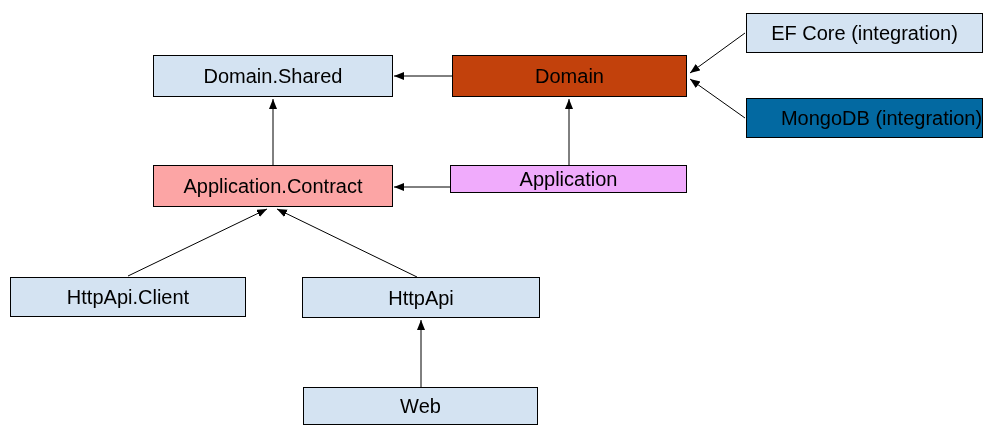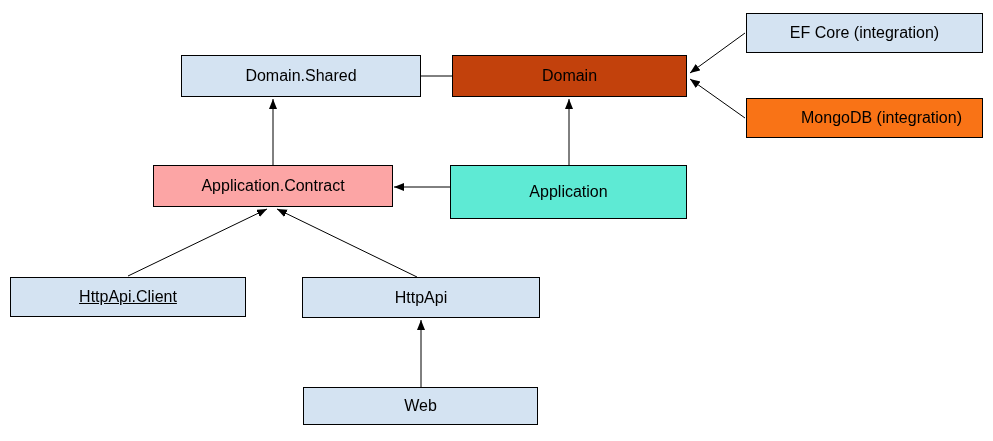--- a/index.html
+++ b/index.html
@@ -30,21 +30,21 @@
     width: 993px;
     height: 441px;
   }
   .node {
     position: absolute;
     box-sizing: border-box;
     border: 1px solid #000000;
     display: flex;
     align-items: center;
     justify-content: center;
-    font-size: 16px;
+    font-size: 20px;
     line-height: 1;
     color: #000000;
     white-space: nowrap;
   }
   .edge-line {
     stroke-width: 1;
   }
 </style>
 </head>
 <body>
@@ -60,39 +60,39 @@
       <line x1="273" y1="165" x2="273" y2="99" class="edge-line" stroke="#000000" marker-end="url(#arrowhead)"></line>
       <line x1="569" y1="165" x2="569" y2="99" class="edge-line" stroke="#000000" marker-end="url(#arrowhead)"></line>
       <line x1="450" y1="187" x2="394" y2="187" class="edge-line" stroke="#000000" marker-end="url(#arrowhead)"></line>
       <line x1="745" y1="33" x2="690" y2="73" class="edge-line" stroke="#000000" marker-end="url(#arrowhead)"></line>
       <line x1="745" y1="118" x2="690" y2="79" class="edge-line" stroke="#000000" marker-end="url(#arrowhead)"></line>
       <line x1="128" y1="276" x2="267" y2="209" class="edge-line" stroke="#000000" marker-end="url(#arrowhead)"></line>
       <line x1="417" y1="277" x2="277" y2="209" class="edge-line" stroke="#000000" marker-end="url(#arrowhead)"></line>
       <line x1="421" y1="387" x2="421" y2="320" class="edge-line" stroke="#000000" marker-end="url(#arrowhead)"></line>
     </svg>
   <div id="nodes-layer">
-      <div class="node" style="left: 153px; top: 55px; width: 240px; height: 42px; background: rgb(212, 227, 242); border-color: rgb(0, 0, 0); color: rgb(0, 0, 0); margin-left: 28px;">
+      <div class="node" style="left: 153px; top: 55px; width: 240px; height: 42px; background: rgb(212, 227, 242); border-color: rgb(0, 0, 0); color: rgb(0, 0, 0);">
         <span>Domain.Shared</span>
       </div>
       <div class="node" style="left: 452px; top: 55px; width: 235px; height: 42px; background: #c2410c; border-color: rgb(0, 0, 0); color: rgb(0, 0, 0);">
         <span>Domain</span>
       </div>
       <div class="node" style="left: 746px; top: 13px; width: 237px; height: 40px; background: rgb(212, 227, 242); border-color: rgb(0, 0, 0); color: rgb(0, 0, 0);">
         <span>EF Core (integration)</span>
       </div>
-      <div class="node" style="left: 746px; top: 98px; width: 237px; height: 40px; background: #f97316; border-color: rgb(0, 0, 0); color: rgb(0, 0, 0); padding-left: 34px;">
+      <div class="node" style="left: 746px; top: 98px; width: 237px; height: 40px; background: #0369a1; border-color: rgb(0, 0, 0); color: rgb(0, 0, 0); padding-left: 34px;">
         <span>MongoDB (integration)</span>
       </div>
       <div class="node" style="left: 153px; top: 165px; width: 240px; height: 42px; background: #fca5a5; border-color: rgb(0, 0, 0); color: rgb(0, 0, 0);">
         <span>Application.Contract</span>
       </div>
-      <div class="node" style="left: 450px; top: 165px; width: 237px; height: 54px; background: #5eead4; border-color: rgb(0, 0, 0); color: rgb(0, 0, 0);">
+      <div class="node" style="left: 450px; top: 165px; width: 237px; height: 28px; background: #f0abfc; border-color: rgb(0, 0, 0); color: rgb(0, 0, 0);">
         <span>Application</span>
       </div>
-      <div class="node" style="left: 10px; top: 277px; width: 236px; height: 40px; background: rgb(212, 227, 242); border-color: rgb(0, 0, 0); color: rgb(0, 0, 0); text-decoration: underline;">
+      <div class="node" style="left: 10px; top: 277px; width: 236px; height: 40px; background: rgb(212, 227, 242); border-color: rgb(0, 0, 0); color: rgb(0, 0, 0);">
         <span>HttpApi.Client</span>
       </div>
       <div class="node" style="left: 303px; top: 387px; width: 235px; height: 38px; background: rgb(212, 227, 242); border-color: rgb(0, 0, 0); color: rgb(0, 0, 0);">
         <span>Web</span>
       </div>
       <div class="node" style="left: 302px; top: 277px; width: 238px; height: 41px; background: rgb(212, 227, 242); border-color: rgb(0, 0, 0); color: rgb(0, 0, 0);">
         <span>HttpApi</span>
       </div>
     </div>
 </div>

